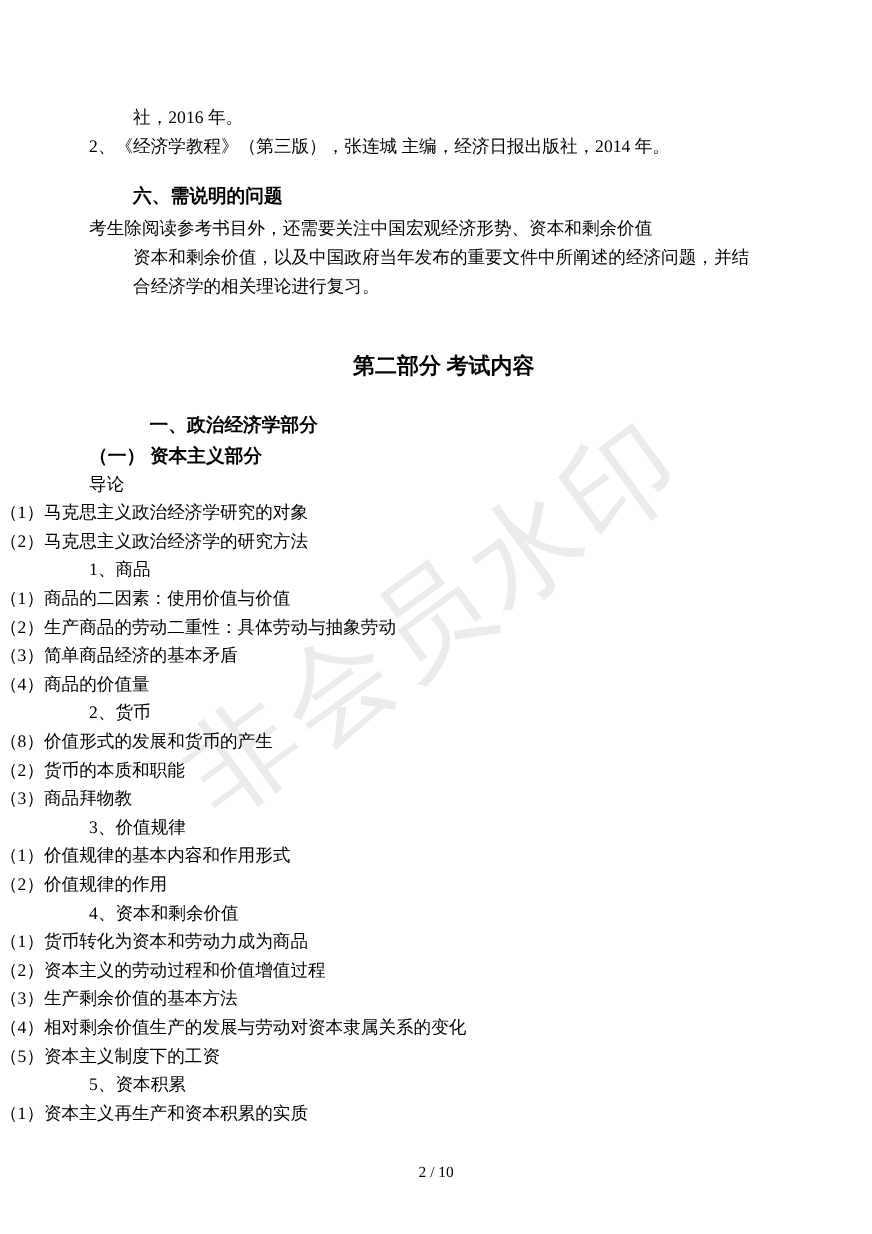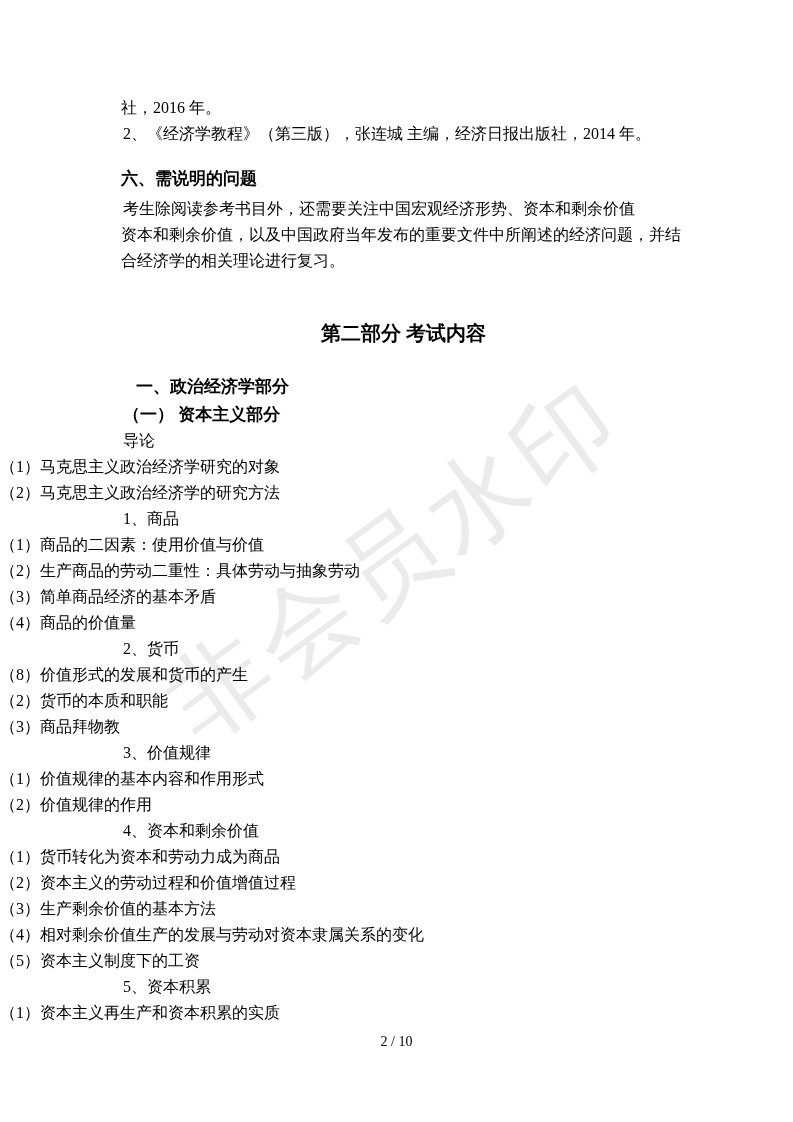--- a/index.html
+++ b/index.html
@@ -31,21 +31,21 @@
     z-index: 1;
     padding-top: 95px;
   }
   .line {
     font-size: 16px;
     line-height: 26px;
     white-space: nowrap;
     font-family: Liberation Serif, serif;
   }
   .lv-a { padding-left: 121px; }
-  .lv-b { padding-left: 112px; margin-left: 11px; }
+  .lv-b { padding-left: 81px; }
   .lv-c { }
   .heading {
     font-weight: bold;
     font-size: 17px;
     line-height: 26px;
     white-space: nowrap;
   }
   #heading-six { margin-top: 19px; }
   #para-six { margin-top: 4px; }
   .doc-title {
@@ -53,21 +53,21 @@
     font-weight: bold;
     font-size: 20px;
     line-height: 30px;
     text-align: center;
     white-space: nowrap;
     padding-left: 14px;
   }
   #heading-one { margin-top: 26px; margin-left: 15px; }
   #heading-sub { margin-top: 2px; }
   .footer {
-    margin-top: 3px;
+    margin-top: 28px;
     font-size: 14px;
     line-height: 26px;
     text-align: center;
     color: #000000;
   }
 </style>
 </head>
 <body>
 
 <div class="page">

